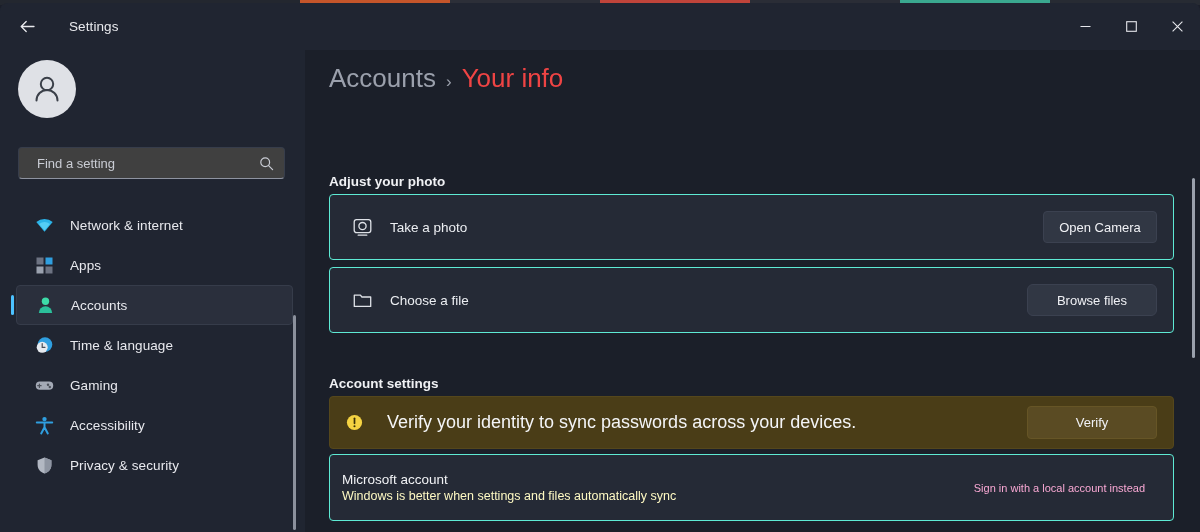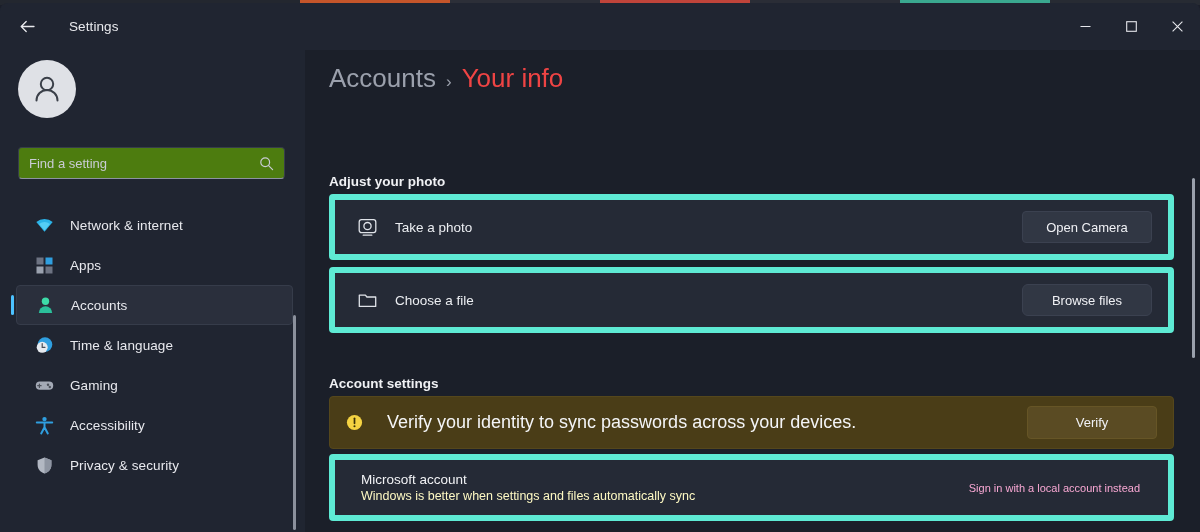--- a/index.html
+++ b/index.html
@@ -47,24 +47,24 @@
     position:absolute; top:47px; left:0; width:305px; height:482px;
     background:#202531; overflow:hidden;
   }
   #avatar{
     position:absolute; left:18px; top:10px;
     width:58px; height:58px; border-radius:50%;
     background:#dfe1e6; display:flex; align-items:center; justify-content:center;
   }
   #search-wrap{
     position:absolute; left:18px; top:97px; width:267px; height:32px;
-    background:#4d7c0f; border:1px solid #373d4b;
+    background:#404040; border:1px solid #373d4b;
     border-bottom:1px solid #8e93a0;
     border-radius:4px;
-    display:flex; align-items:center;
+    display:flex; align-items:center;padding-left:8px;
   }
   #search-input{
     flex:1; background:transparent; border:0; outline:none;
     color:#c9ccd4; font-size:13px; padding:0 10px;
     font-family:"Liberation Sans", sans-serif;
   }
   #search-input::placeholder{ color:#c9ccd4; }
   #search-icon{ margin-right:10px; display:flex; }
 
   #navlist{
@@ -104,44 +104,44 @@
   #crumb-current{ color:#ef4444; font-size:26px; }
 
   .section-title{
     position:absolute; left:24px; color:#f0f1f4; font-size:13.5px; font-weight:bold;
   }
   #title-photo{ top:124px; }
   #title-account{ top:326px; }
 
   .card{
     position:absolute; left:24px; width:845px;
-    background:#252a36; border:6px solid #5eead4; border-radius:4px;
+    background:#252a36; border:1px solid #5eead4; border-radius:4px;
     display:flex; align-items:center;
   }
   #card-photo{ top:144px; height:66px; }
   #card-file{ top:217px; height:66px; }
   #card-msa{ top:404px; height:67px; }
   #card-verify{
     top:346px; height:53px; background:#4a3d17; border:1px solid #55471c;
   }
   .card-ico{ width:28px; margin-left:18px; display:flex; align-items:center; justify-content:center; }
   .card-label{ margin-left:14px; color:#eceef2; font-size:13.5px; }
   .card-title{ color:#f1f2f5; font-size:13.5px; }
   .card-sub{ color:#fef9c3; font-size:12.5px; margin-top:2px;
     white-space:nowrap; overflow:hidden; max-width:340px; }
-  .card-text{ margin-left:26px; }
+  .card-text{ margin-left:12px; }
 
   .btn{
     position:absolute; right:16px;
     background:#313744; border:1px solid #3b4150; border-radius:4px;
     color:#f0f1f5; font-size:13px; cursor:pointer;
     display:flex; align-items:center; justify-content:center;
     font-family:"Liberation Sans", sans-serif;
   }
-  #btn-camera{ width:130px; height:32px; }
+  #btn-camera{ width:114px; height:32px; }
   #btn-browse{ width:130px; height:32px;border-radius:6px; }
   #btn-verify{
     width:130px; height:33px; background:#5a4b23; border:1px solid #665526;
   }
 
   #link-local{
     position:absolute; right:28px; color:#f9a8d4; font-size:11px;
     cursor:pointer; text-decoration:none;
   }
 

